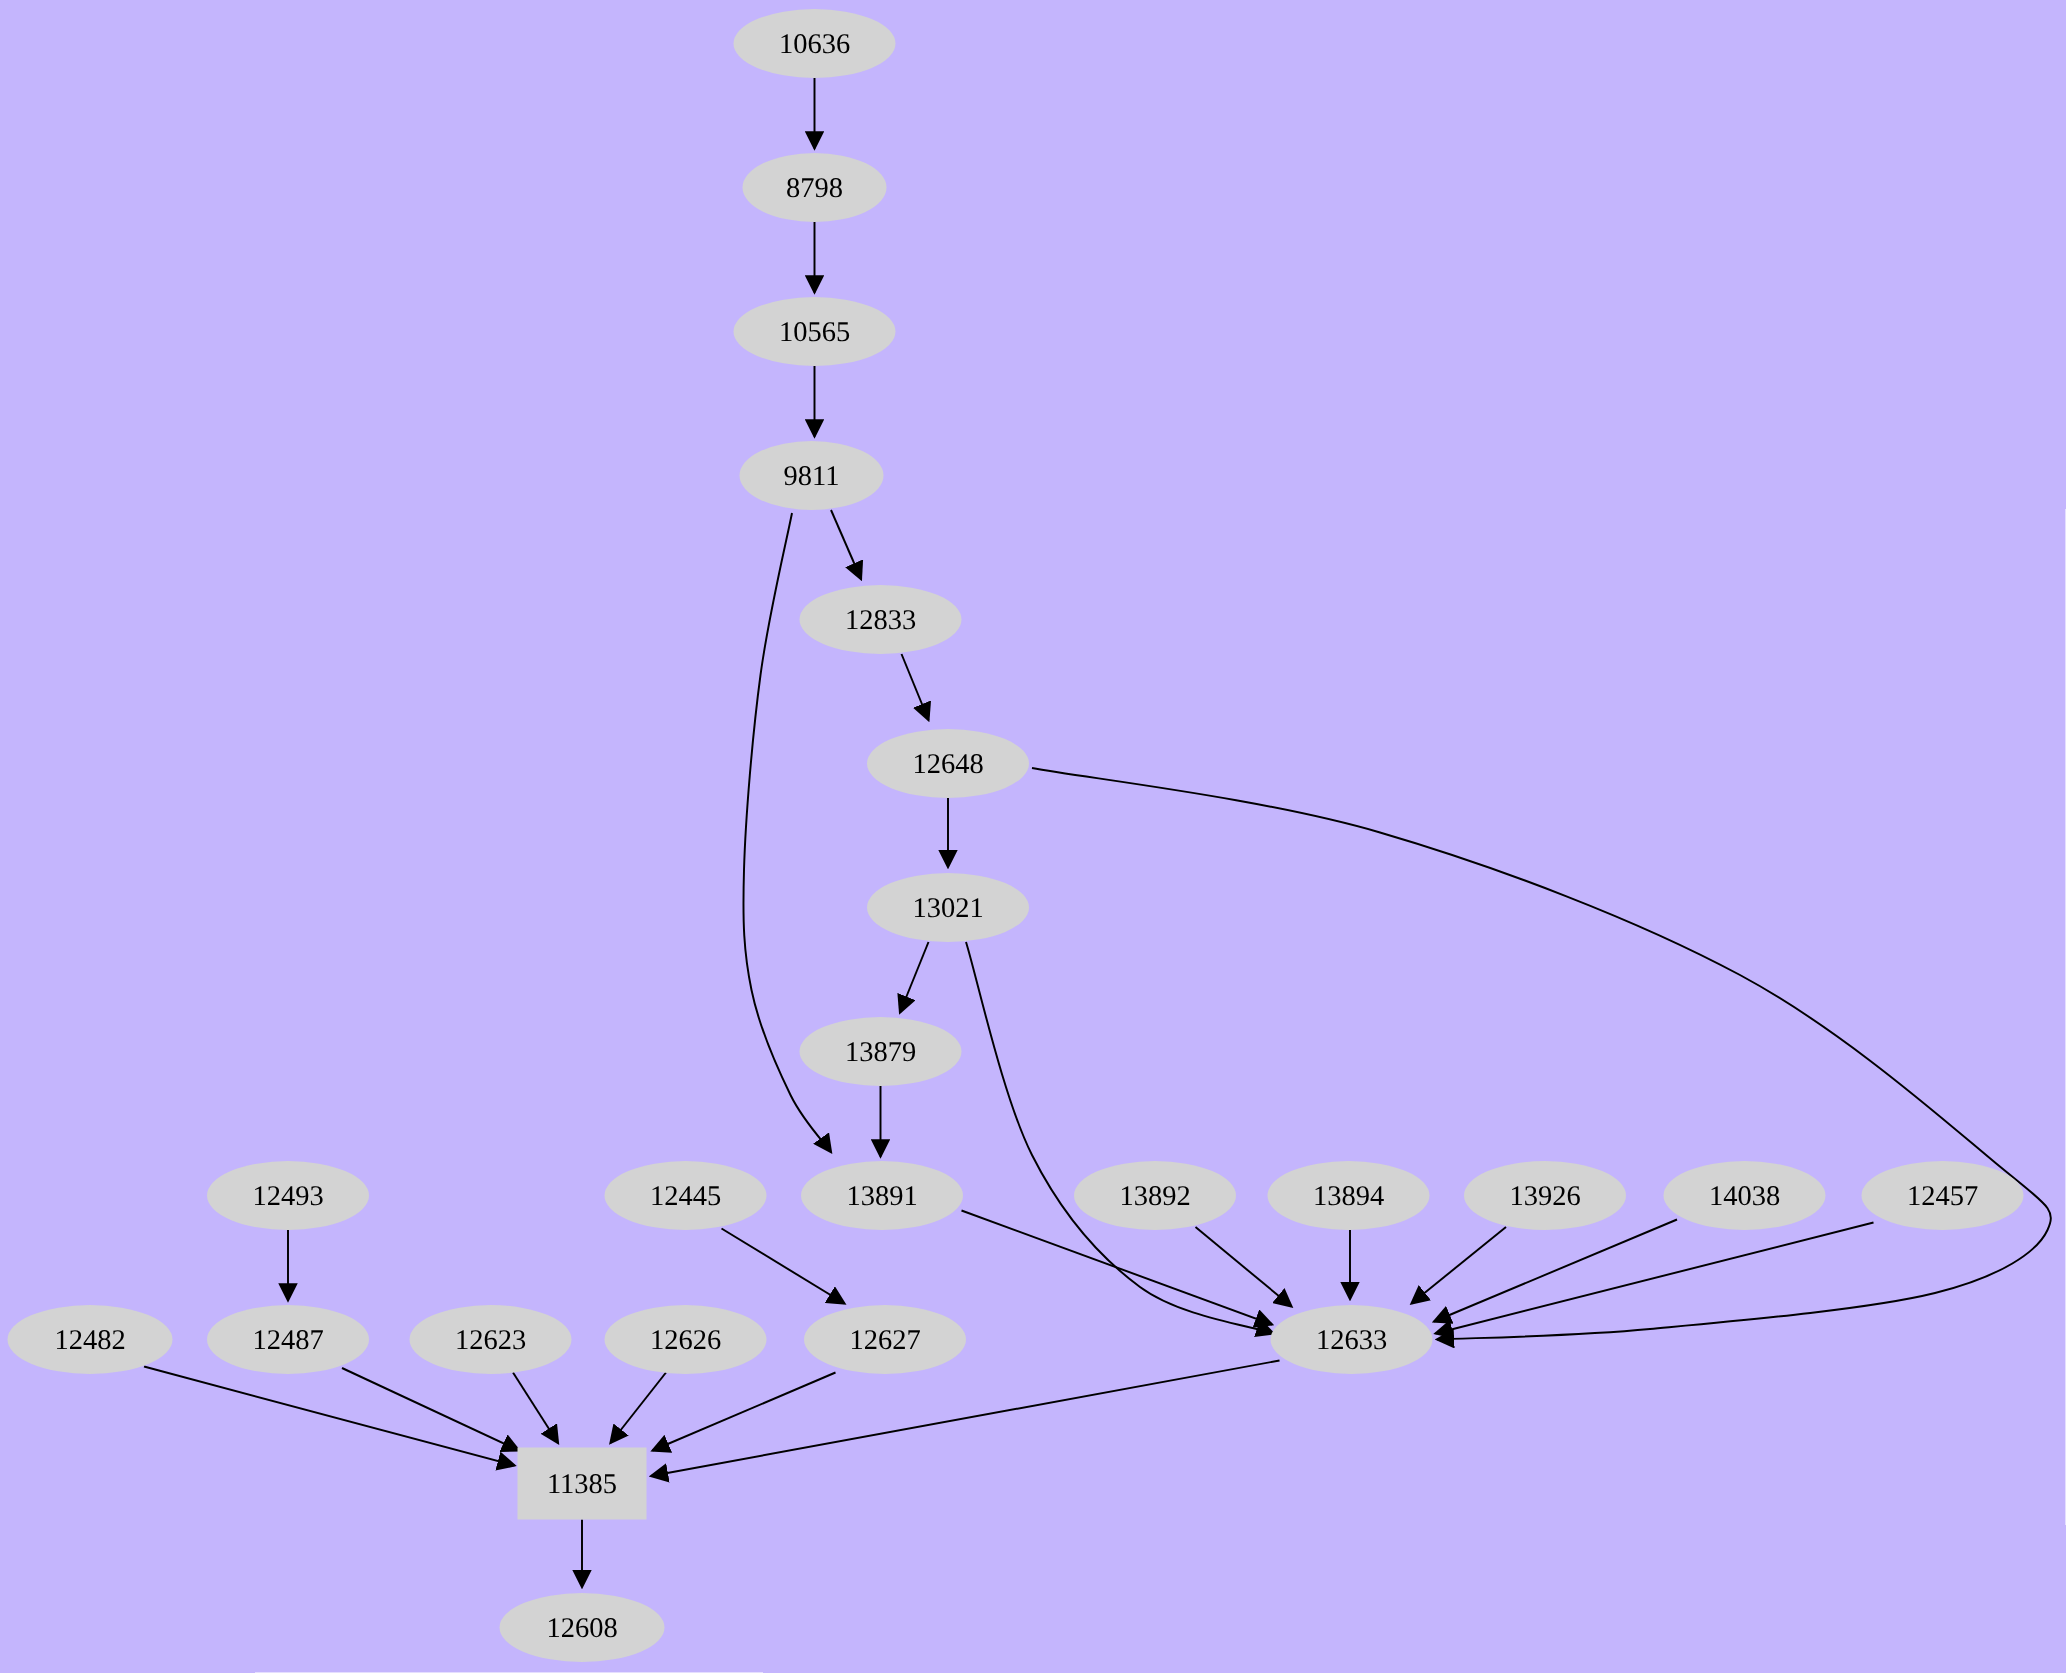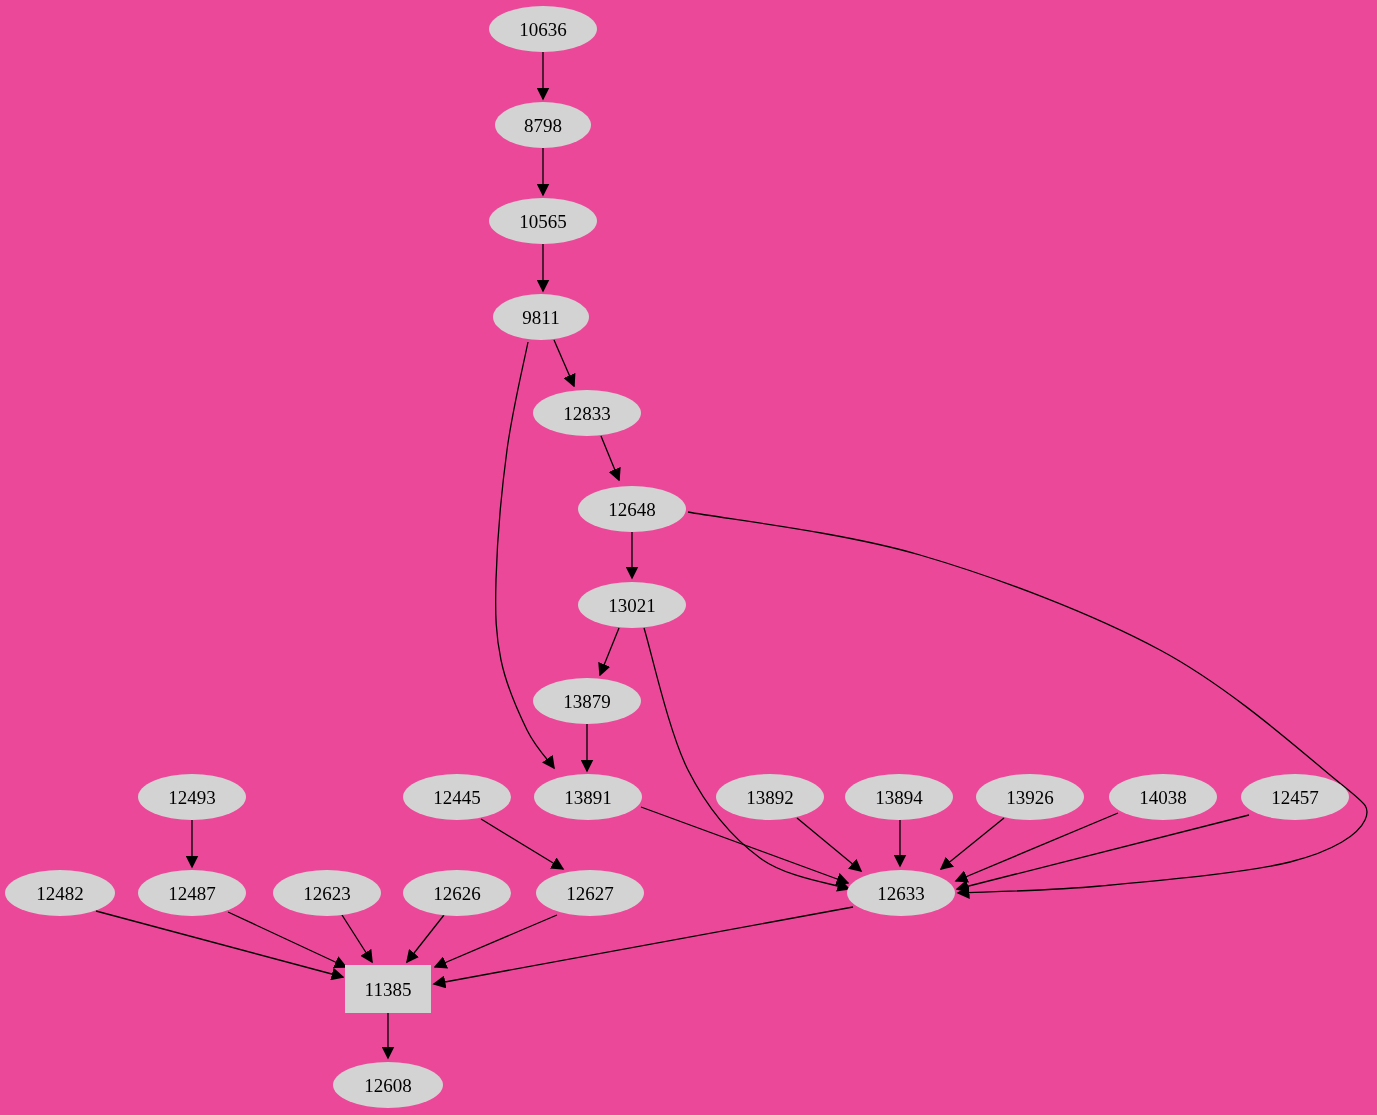--- a/index.html
+++ b/index.html
@@ -4,21 +4,21 @@
 <style>
   html, body {
     margin: 0;
     padding: 0;
     background: #ffffff;
   }
   .canvas {
     position: relative;
     width: 1377px;
     height: 1115px;
-    background: #ec4899;
+    background: #c4b5fd;
     font-family: "Liberation Serif", "DejaVu Serif", serif;
   }
   svg text {
     font-family: "Liberation Serif", "DejaVu Serif", serif;
     font-size: 19px;
     fill: #000000;
     text-anchor: middle;
   }
   svg .edge {
     fill: none;

